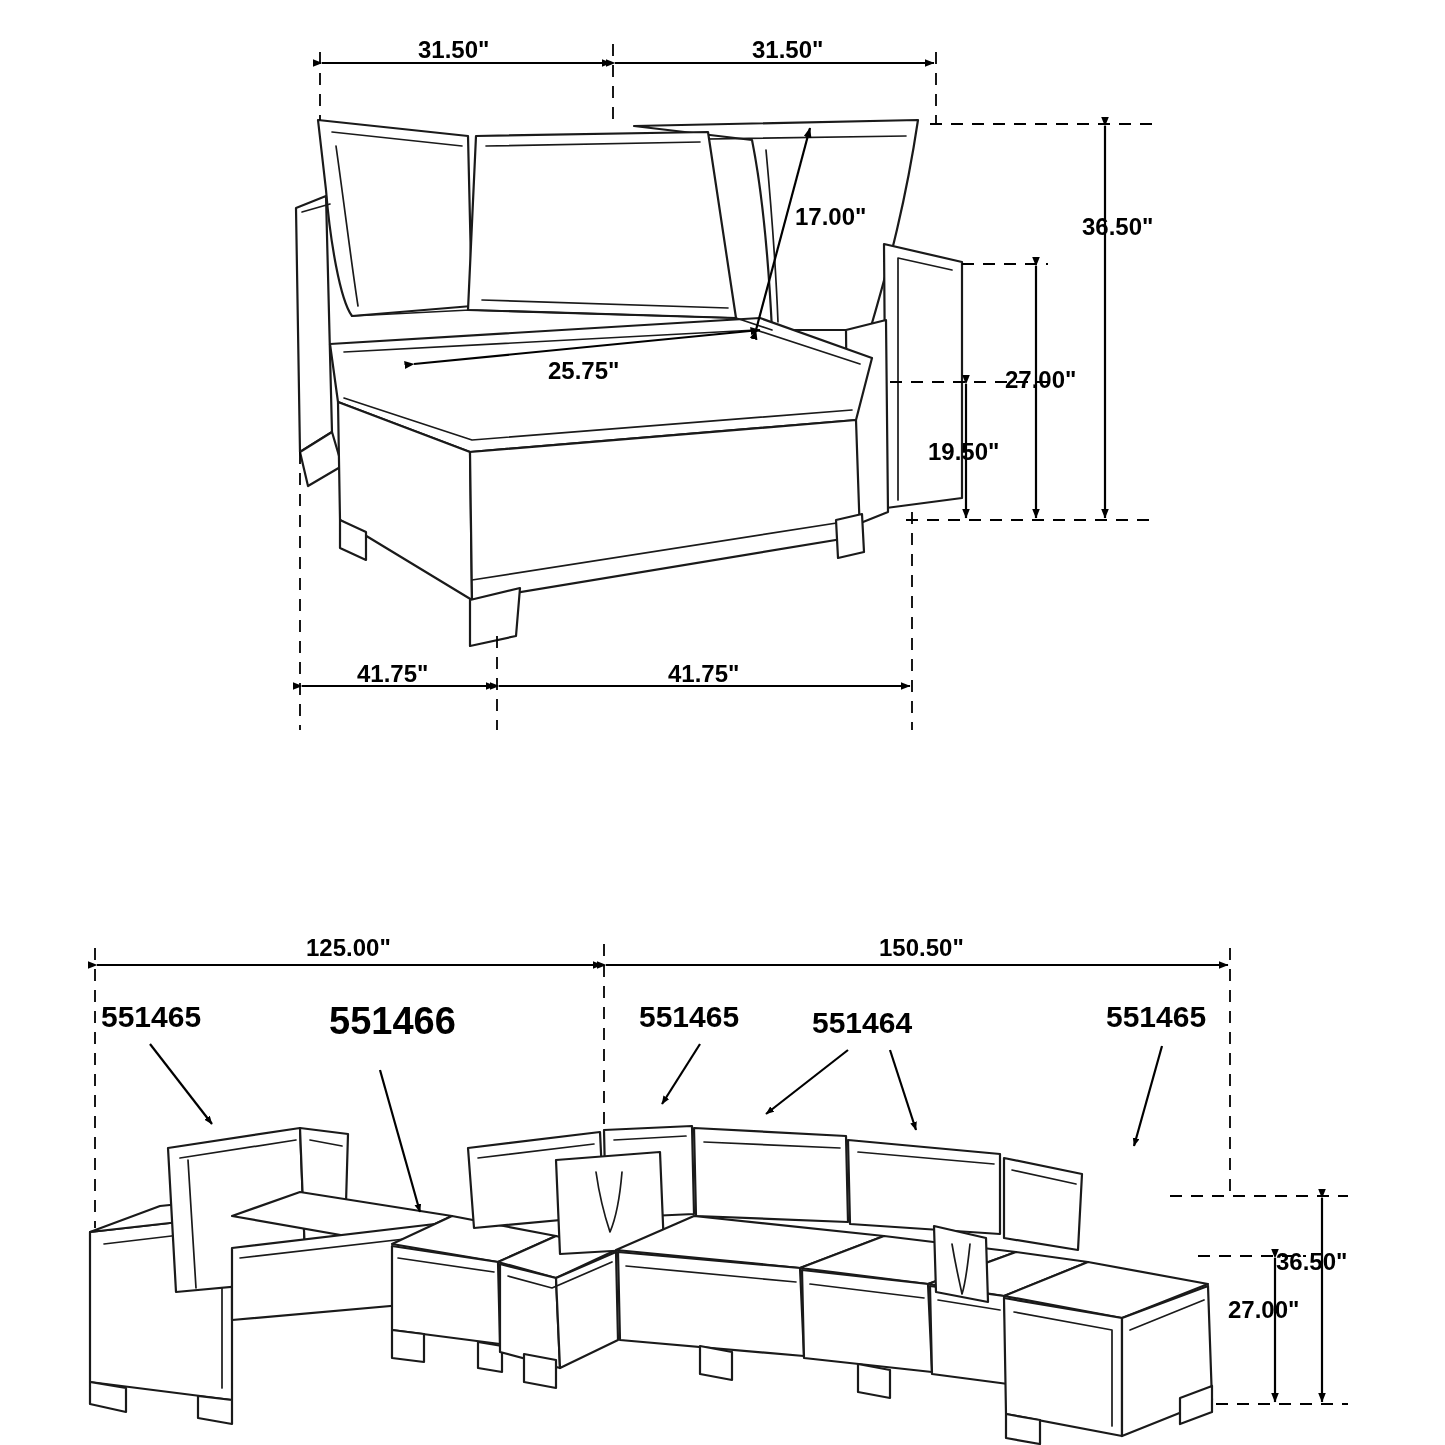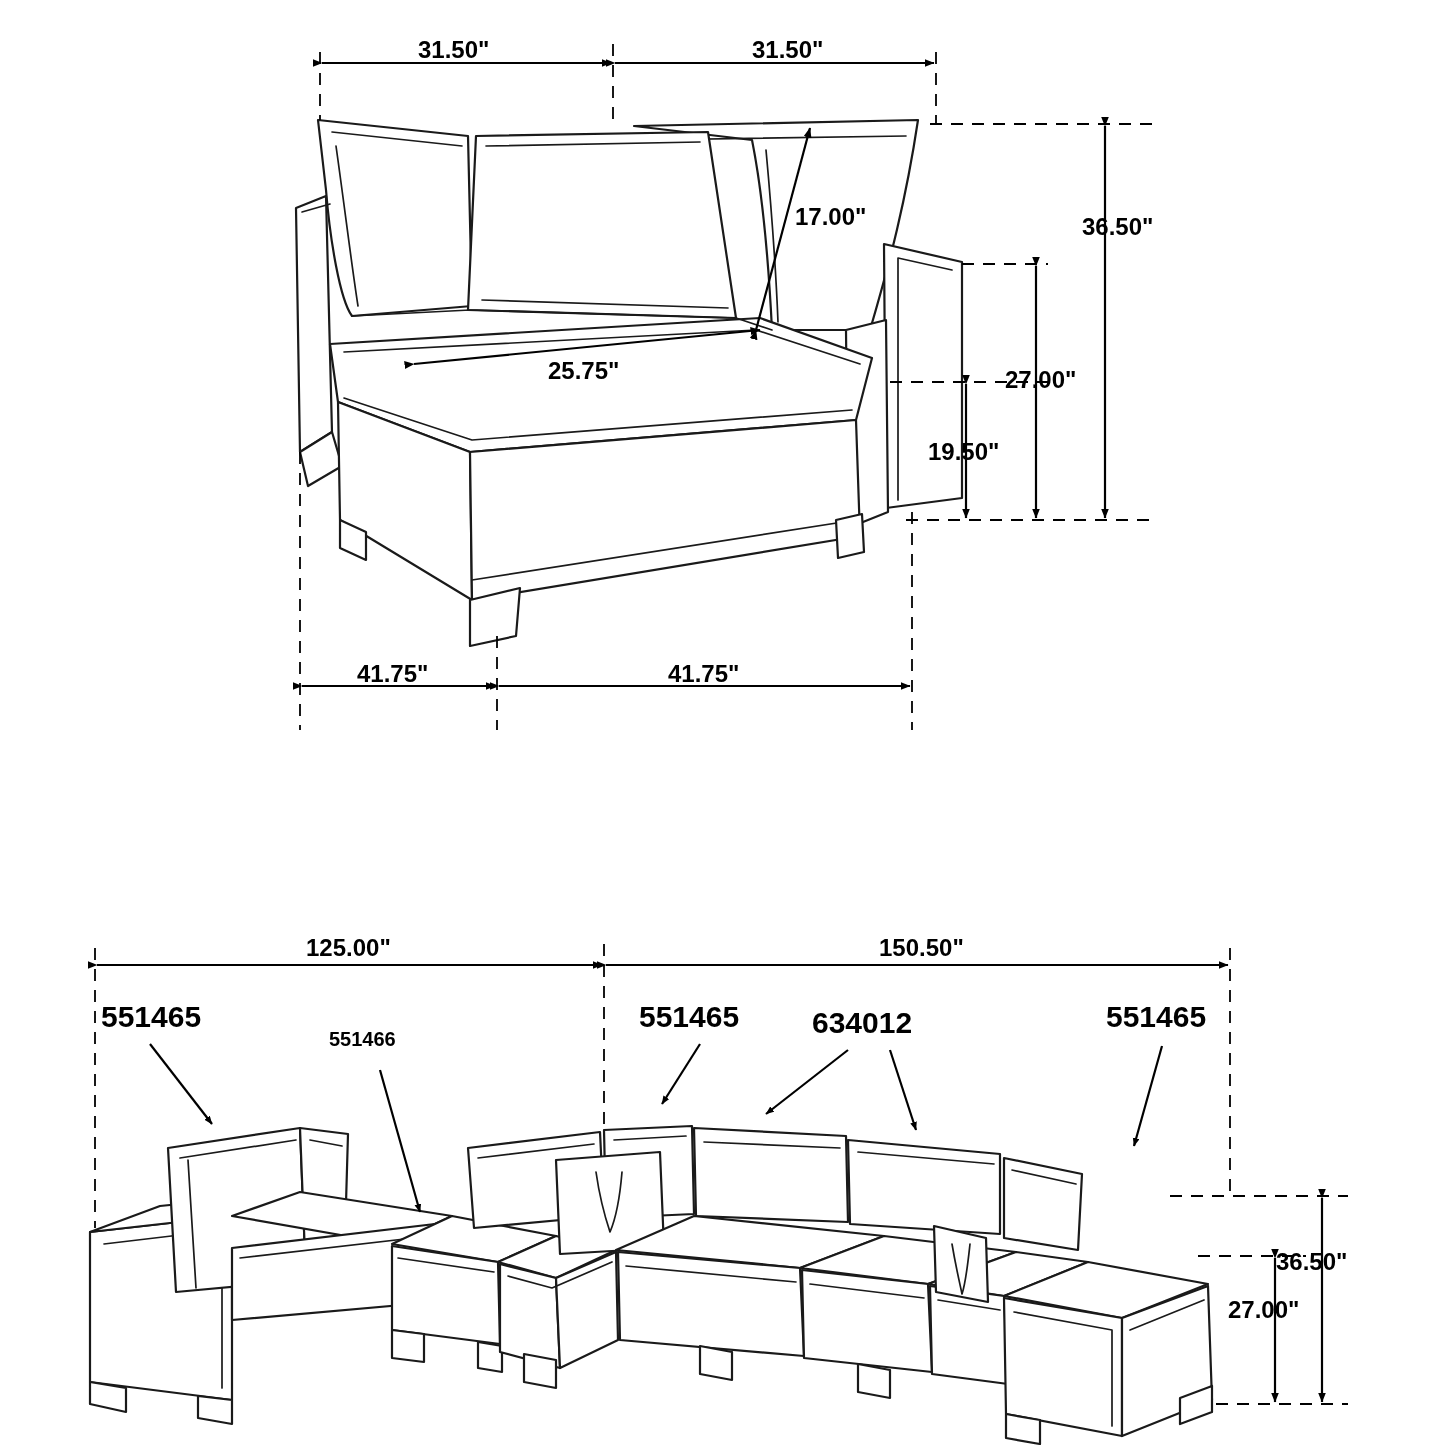--- a/index.html
+++ b/index.html
@@ -207,18 +207,18 @@
   <div class="dim-label" style="left:928px;top:438px;font-size:24px;">19.50"</div>
   <div class="dim-label" style="left:357px;top:660px;font-size:24px;">41.75"</div>
   <div class="dim-label" style="left:668px;top:660px;font-size:24px;">41.75"</div>
 
   <div class="dim-label" style="left:306px;top:934px;font-size:24px;">125.00"</div>
   <div class="dim-label" style="left:879px;top:934px;font-size:24px;">150.50"</div>
   <div class="dim-label" style="left:1276px;top:1248px;font-size:24px;">36.50"</div>
   <div class="dim-label" style="left:1228px;top:1296px;font-size:24px;">27.00"</div>
 
   <div class="part-label" style="left:101px;top:1000px;font-size:30px;">551465</div>
-  <div class="part-label" style="left:329px;top:1028px;font-size:20px;">551466</div>
+  <div class="part-label" style="left:329px;top:1000px;font-size:38px;">551466</div>
   <div class="part-label" style="left:639px;top:1000px;font-size:30px;">551465</div>
-  <div class="part-label" style="left:812px;top:1006px;font-size:30px;">634012</div>
+  <div class="part-label" style="left:812px;top:1006px;font-size:30px;">551464</div>
   <div class="part-label" style="left:1106px;top:1000px;font-size:30px;">551465</div>
 
 </div>
 
 </body></html>

